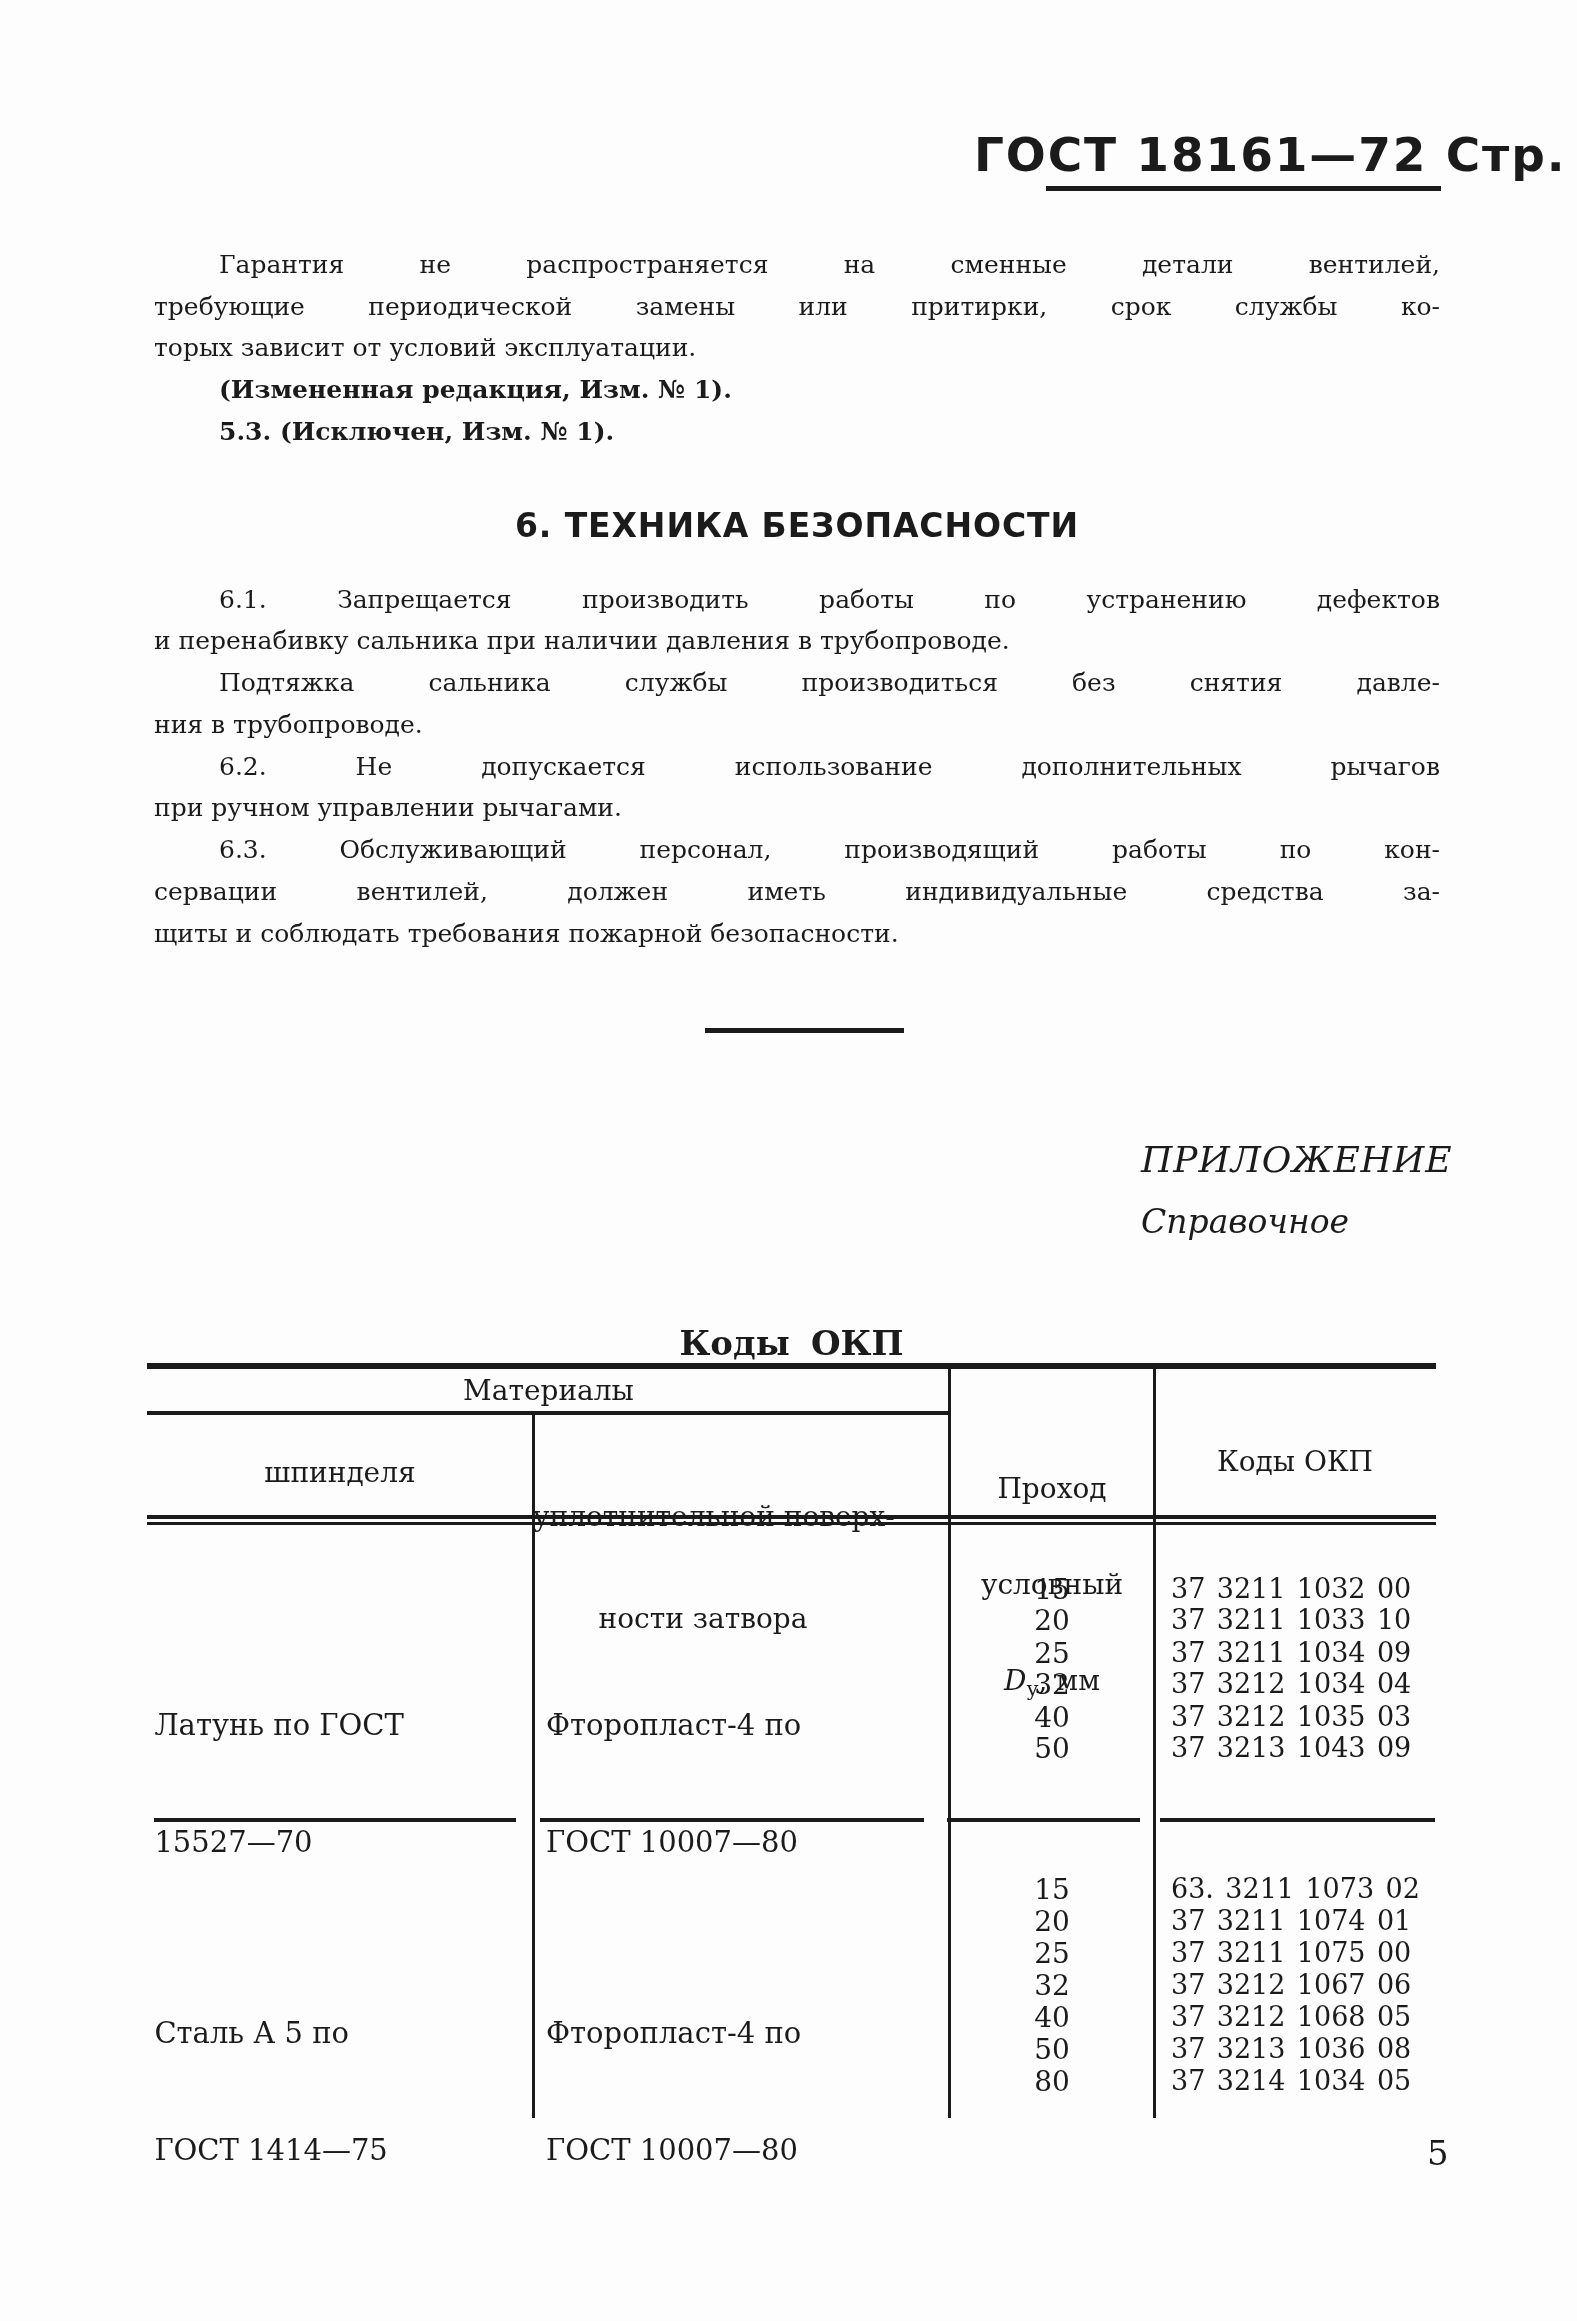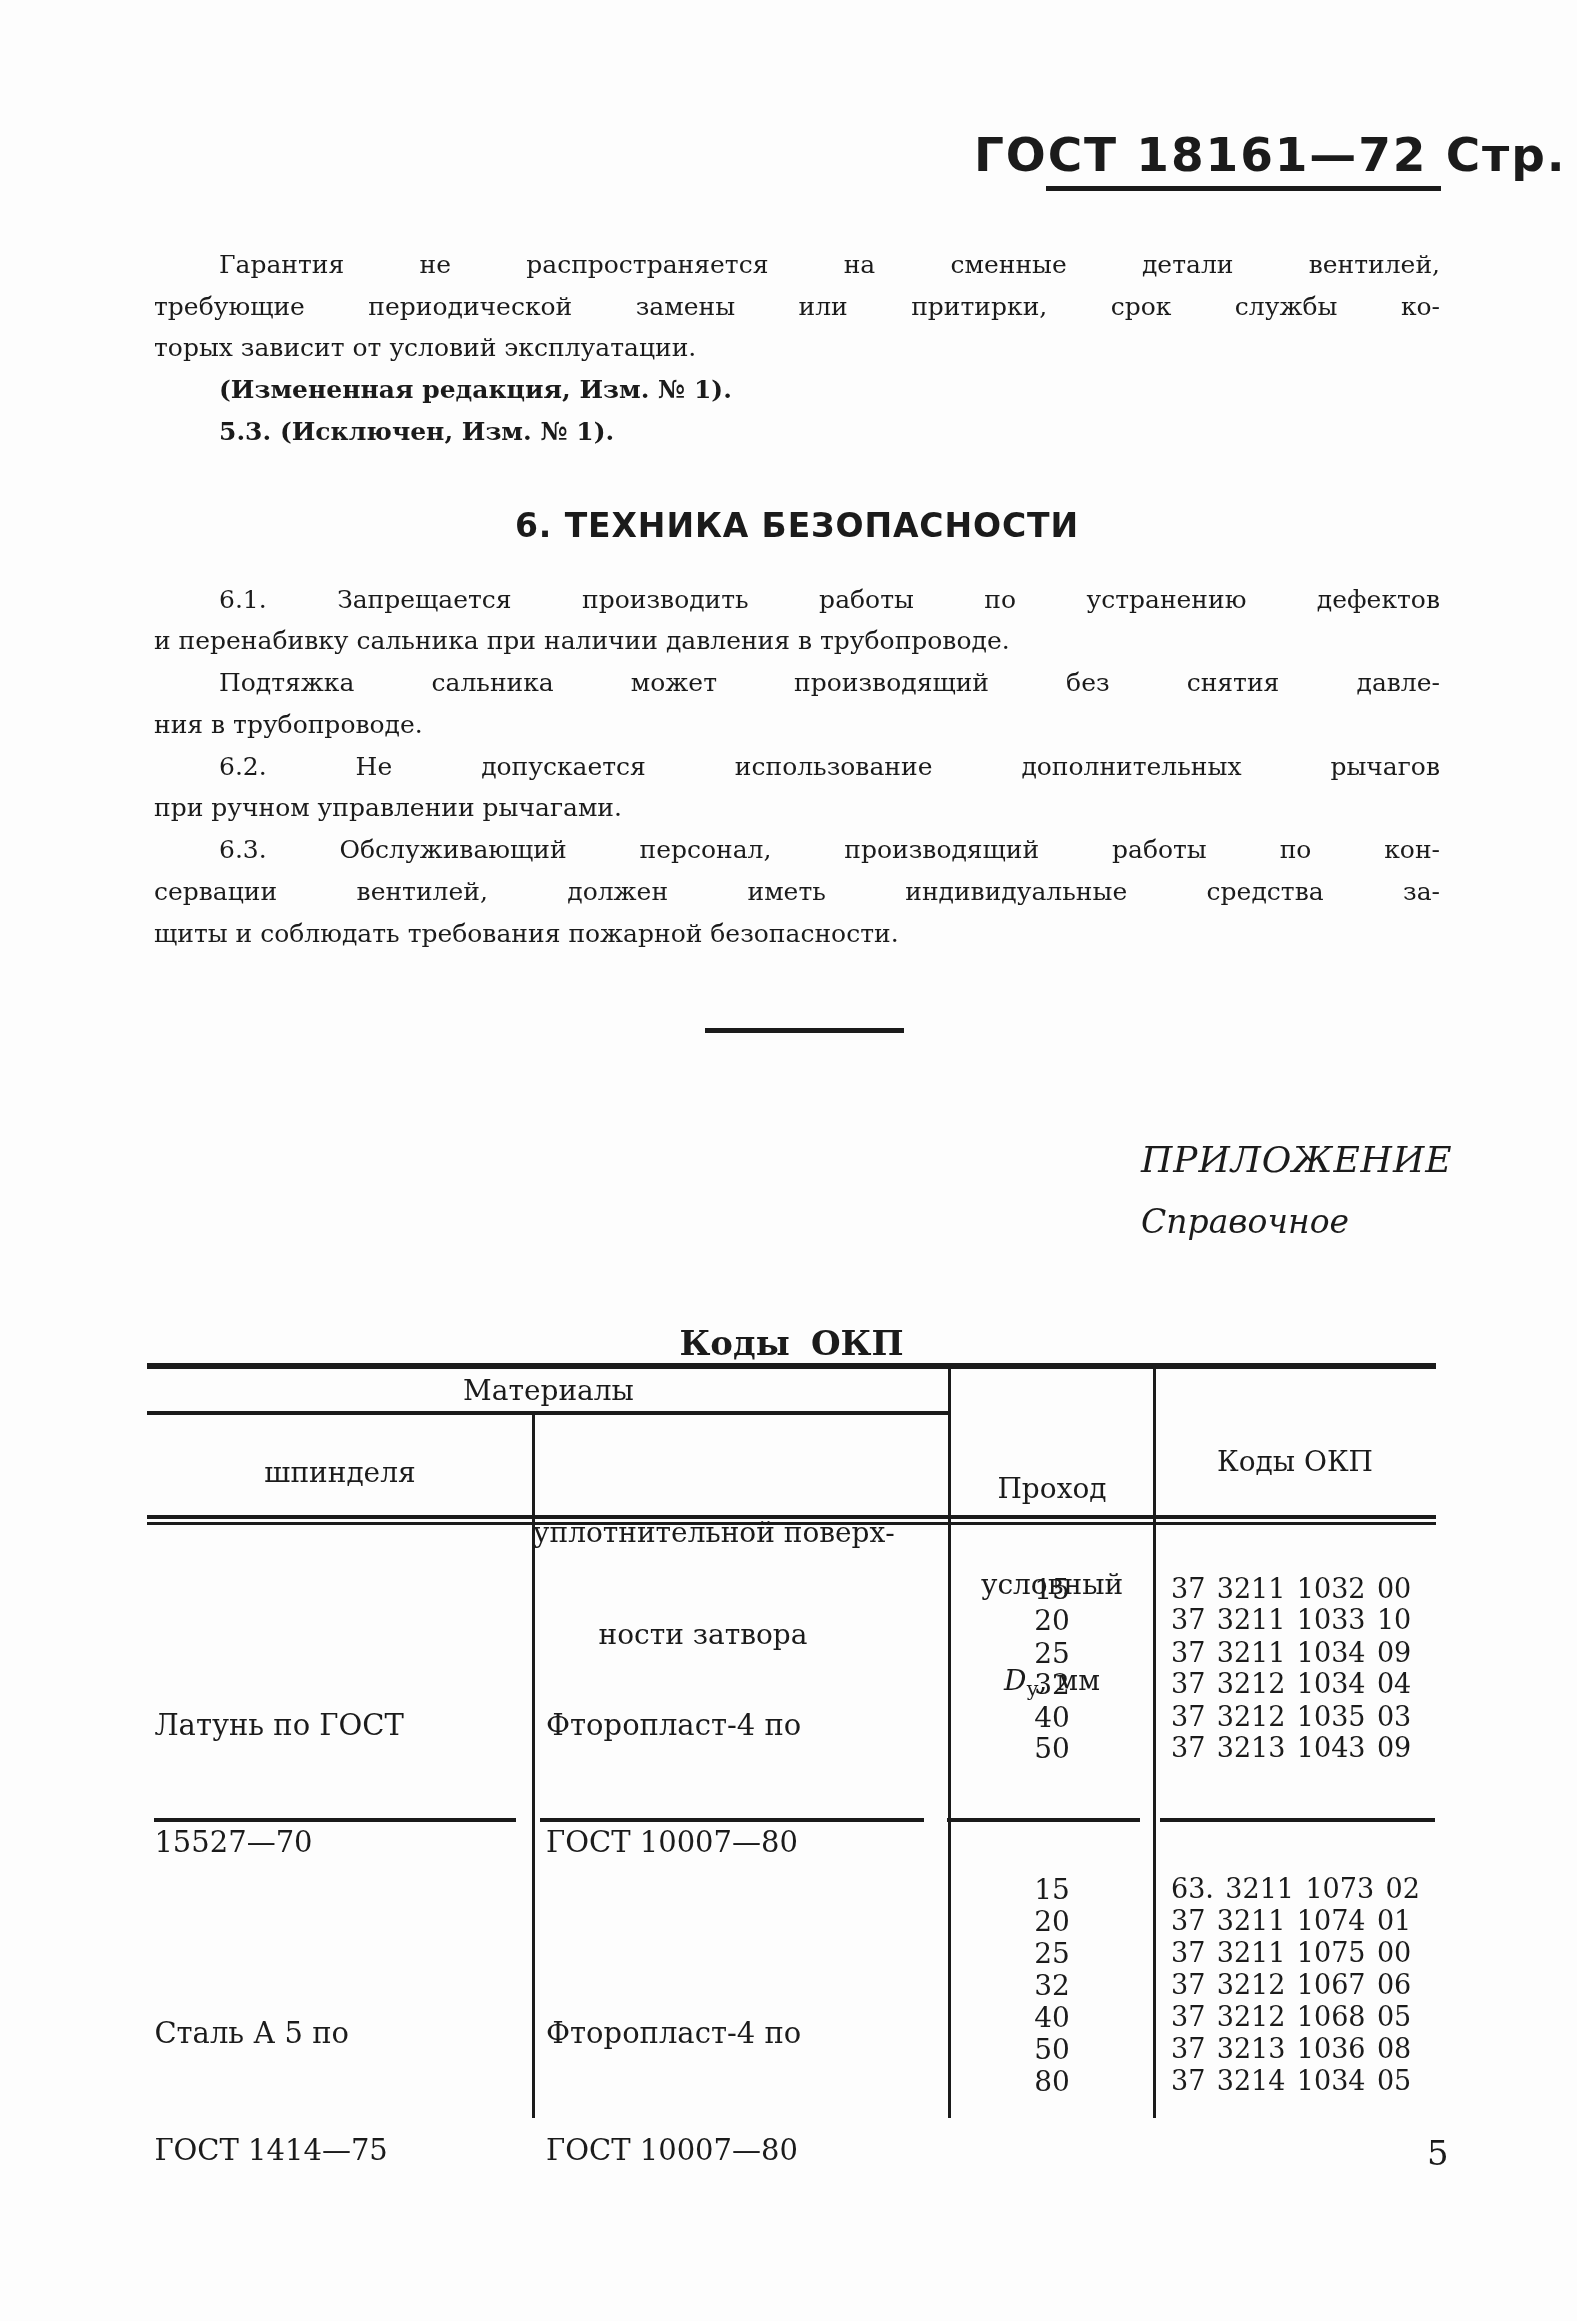--- a/index.html
+++ b/index.html
@@ -71,21 +71,21 @@
   <div class="bline" style="top:329px">торых зависит от условий эксплуатации.</div>
   <div class="bline just" style="top:288px">требующие периодической замены или притирки, срок службы ко-</div>
 
   <div class="bline ind bold" style="top:371px">(Измененная редакция, Изм. № 1).</div>
   <div class="bline ind bold" style="top:413px">5.3. (Исключен, Изм. № 1).</div>
 
   <div class="sec-head">6. ТЕХНИКА БЕЗОПАСНОСТИ</div>
 
   <div class="bline ind just" style="top:581px">6.1. Запрещается производить работы по устранению дефектов</div>
   <div class="bline" style="top:622px">и перенабивку сальника при наличии давления в трубопроводе.</div>
-  <div class="bline ind just" style="top:664px">Подтяжка сальника может производящий без снятия давле-</div>
+  <div class="bline ind just" style="top:664px">Подтяжка сальника службы производиться без снятия давле-</div>
   <div class="bline" style="top:706px">ния в трубопроводе.</div>
 
   <div class="bline ind just" style="top:748px">6.2. Не допускается использование дополнительных рычагов</div>
   <div class="bline" style="top:789px">при ручном управлении рычагами.</div>
 
   <div class="bline ind just" style="top:831px">6.3. Обслуживающий персонал, производящий работы по кон-</div>
   <div class="bline just" style="top:873px">сервации вентилей, должен иметь индивидуальные средства за-</div>
   <div class="bline" style="top:915px">щиты и соблюдать требования пожарной безопасности.</div>
 
   <div class="mid-rule"></div>
@@ -104,21 +104,21 @@
     <div class="tline" style="left:385px;top:48px;width:2.8px;height:707px"></div>
     <div class="tline" style="left:801px;top:0;width:2.8px;height:755px"></div>
     <div class="tline" style="left:1006px;top:0;width:2.8px;height:755px"></div>
     <div class="tline" style="left:7.4px;top:455px;width:362px;height:3.7px"></div>
     <div class="tline" style="left:393px;top:455px;width:384px;height:3.7px"></div>
     <div class="tline" style="left:800px;top:455px;width:193px;height:3.7px"></div>
     <div class="tline" style="left:1013px;top:455px;width:275px;height:3.7px"></div>
 
     <div class="tcell" style="left:0;top:11px;width:803px">Материалы</div>
     <div class="tcell" style="left:0;top:93px;width:386px">шпинделя</div>
-    <div class="tcell" style="left:386px;top:85px;width:340px;line-height:34px">
+    <div class="tcell" style="left:386px;top:69px;width:340px;line-height:34px">
       <div>уплотнительной поверх-</div>
       <div>ности затвора</div>
     </div>
     <div class="tcell" style="left:803px;top:46px;width:204px;line-height:32px">
       <div>Проход</div>
       <div>условный</div>
       <div><span class="ital">D</span><span class="sub">у</span><span>, мм</span></div>
     </div>
     <div class="tcell" style="left:1007px;top:82px;width:282px">Коды ОКП</div>
 

